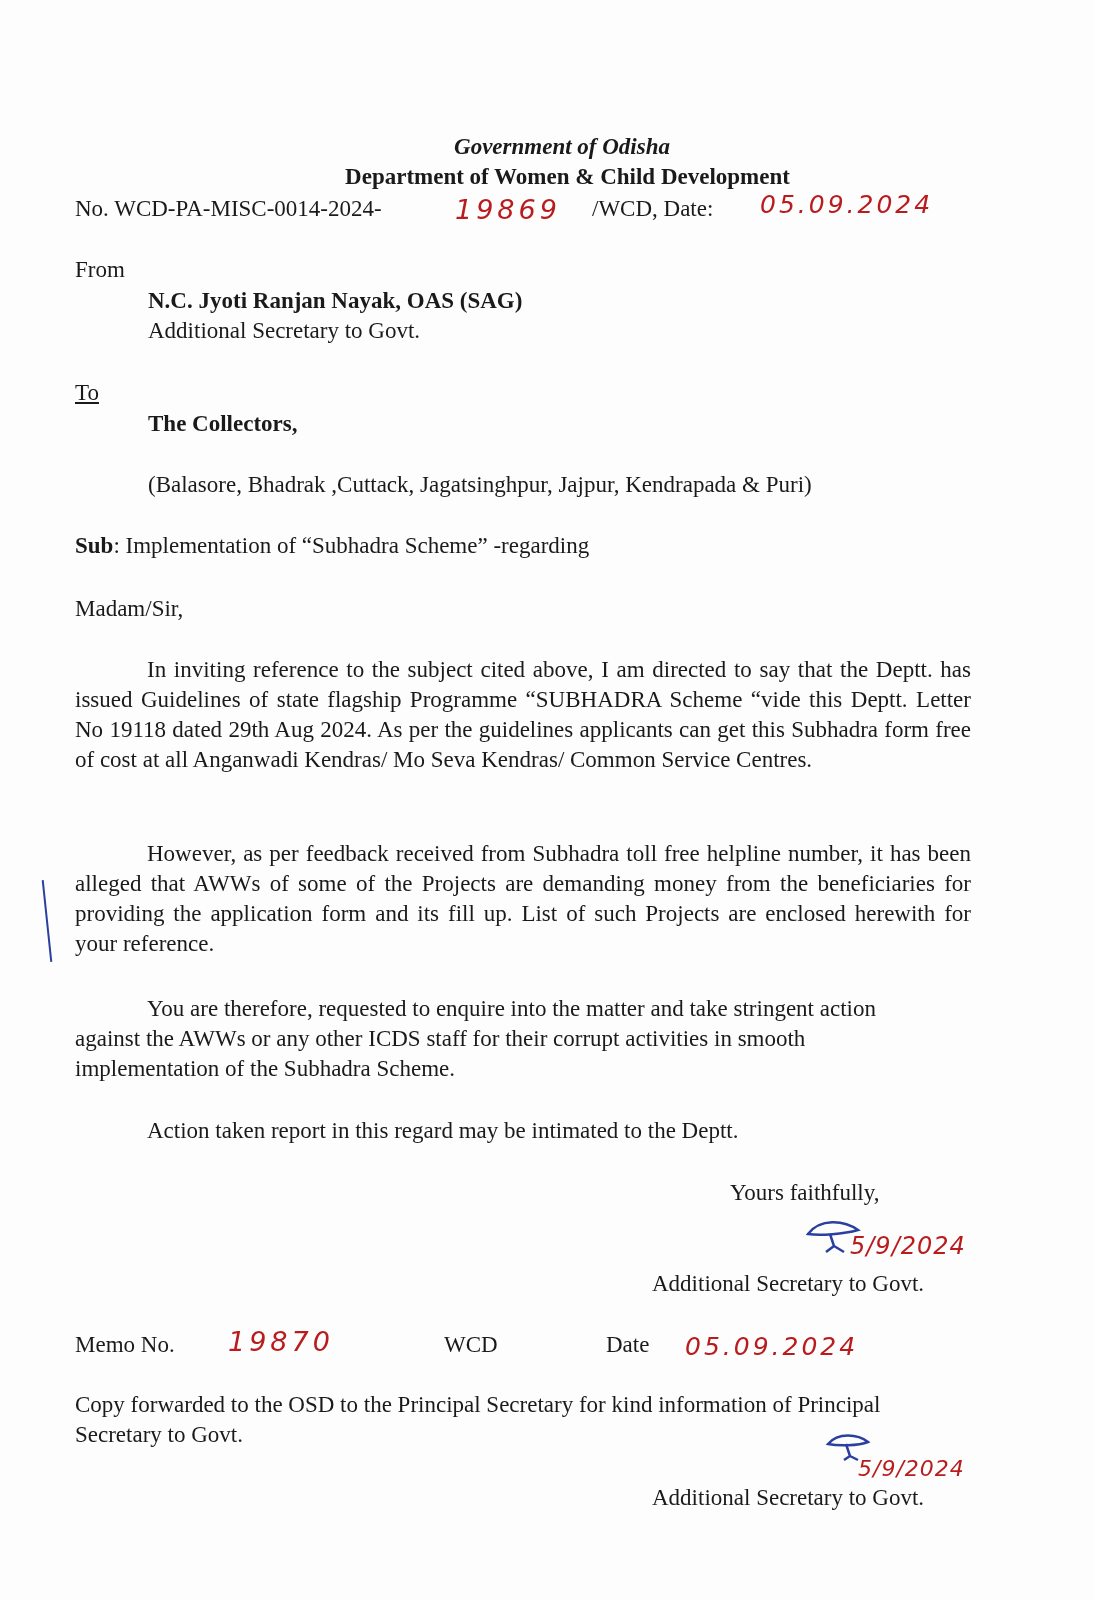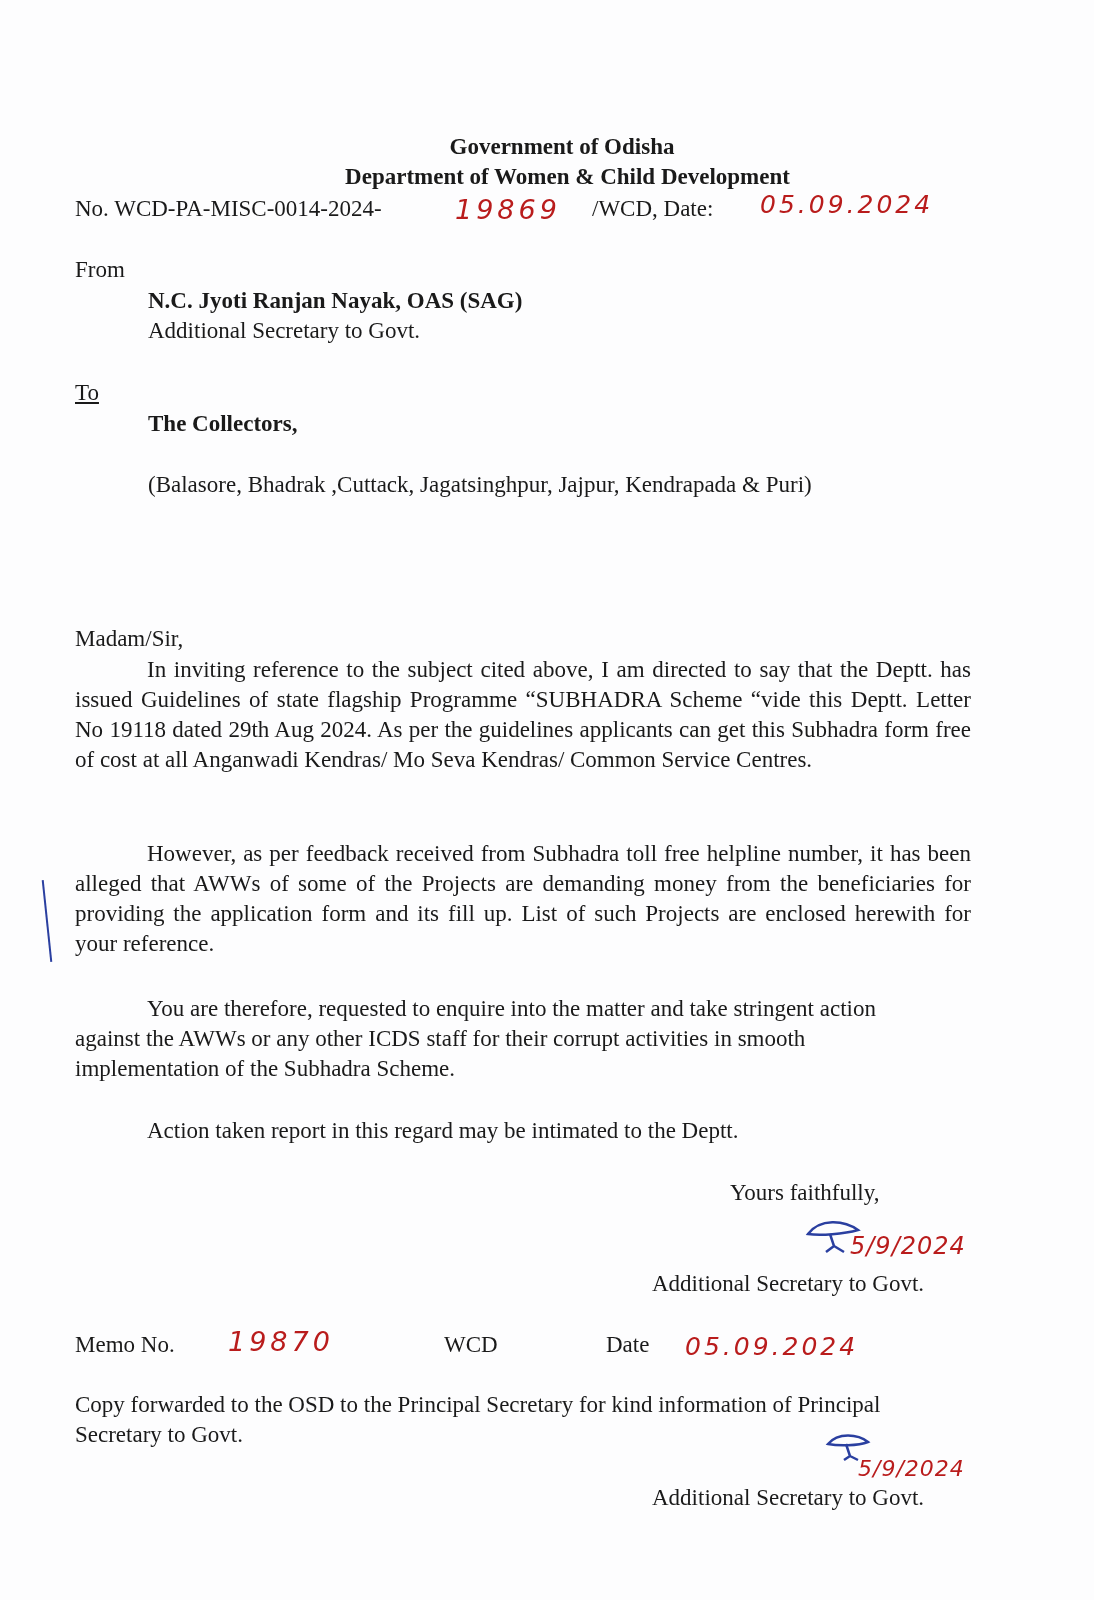--- a/index.html
+++ b/index.html
@@ -39,38 +39,41 @@
     width: 2px; height: 82px; background: #2a3fa0;
     transform: rotate(-6deg);
   }
   .sig svg { overflow: visible; }
 </style>
 </head>
 <body>
 
 <div class="page">
 
-  <div class="abs t b" style="left:0; width:1094px; top:132px; padding-left:30px; box-sizing:border-box;">Government of Odisha</div>
+  <div class="abs t b" style="left:0; width:1094px; top:132px; padding-left:30px; box-sizing:border-box;font-style:italic;">Government of Odisha</div>
   <div class="abs t b" style="left:0; width:1094px; text-align:center; top:162px; padding-left:41px; box-sizing:border-box;">Department of Women &amp; Child Development</div>
 
   <div class="abs t" style="left:75px; top:194px;">No. WCD-PA-MISC-0014-2024-</div>
   <div class="abs hand num" style="left:455px; top:194px;">19869</div>
   <div class="abs t" style="left:592px; top:194px;">/WCD, Date:</div>
   <div class="abs hand" style="left:760px; top:190px;">05.09.2024</div>
 
   <div class="abs t" style="left:75px; top:255px;">From</div>
   <div class="abs t b" style="left:148px; top:286px;">N.C. Jyoti Ranjan Nayak, OAS (SAG)</div>
   <div class="abs t" style="left:148px; top:316px;">Additional Secretary to Govt.</div>
 
   <div class="abs t" style="left:75px; top:378px;text-decoration:underline;">To</div>
   <div class="abs t b" style="left:148px; top:409px;">The Collectors,</div>
   <div class="abs t" style="left:148px; top:470px;">(Balasore, Bhadrak ,Cuttack, Jagatsinghpur, Jajpur, Kendrapada &amp; Puri)</div>
 
+  <div class="abs t" style="left:75px; top:531px;">
+    <span class="b">Sub</span><span>: Implementation of “Subhadra Scheme” -regarding</span>
+  </div>
 
-  <div class="abs t" style="left:75px; top:624px;">Madam/Sir,</div>
+  <div class="abs t" style="left:75px; top:594px;">Madam/Sir,</div>
 
   <div class="para" style="top:655px;">In inviting reference to the subject cited above, I am directed to say that the Deptt. has issued Guidelines of state flagship Programme “SUBHADRA Scheme “vide this Deptt. Letter No 19118 dated 29th Aug 2024. As per the guidelines applicants can get this Subhadra form free of cost at all Anganwadi Kendras/ Mo Seva Kendras/ Common Service Centres.</div>
   <div class="para" style="top:839px;">However, as per feedback received from Subhadra toll free helpline number, it has been alleged that AWWs of some of the Projects are demanding money from the beneficiaries for providing the application form and its fill up. List of such Projects are enclosed herewith for your reference.</div>
   <div class="margin-mark"></div>
   <div class="para ragged" style="top:994px;">You are therefore, requested to enquire into the matter and take stringent action against the AWWs or any other ICDS staff for their corrupt activities in smooth implementation of the Subhadra Scheme.</div>
   <div class="para ragged" style="top:1116px;">Action taken report in this regard may be intimated to the Deptt.</div>
 
   <div class="abs t" style="left:730px; top:1178px;">Yours faithfully,</div>
   <div class="abs sig" style="left:800px; top:1212px;">
     <svg width="180" height="60" viewBox="0 0 180 60">

